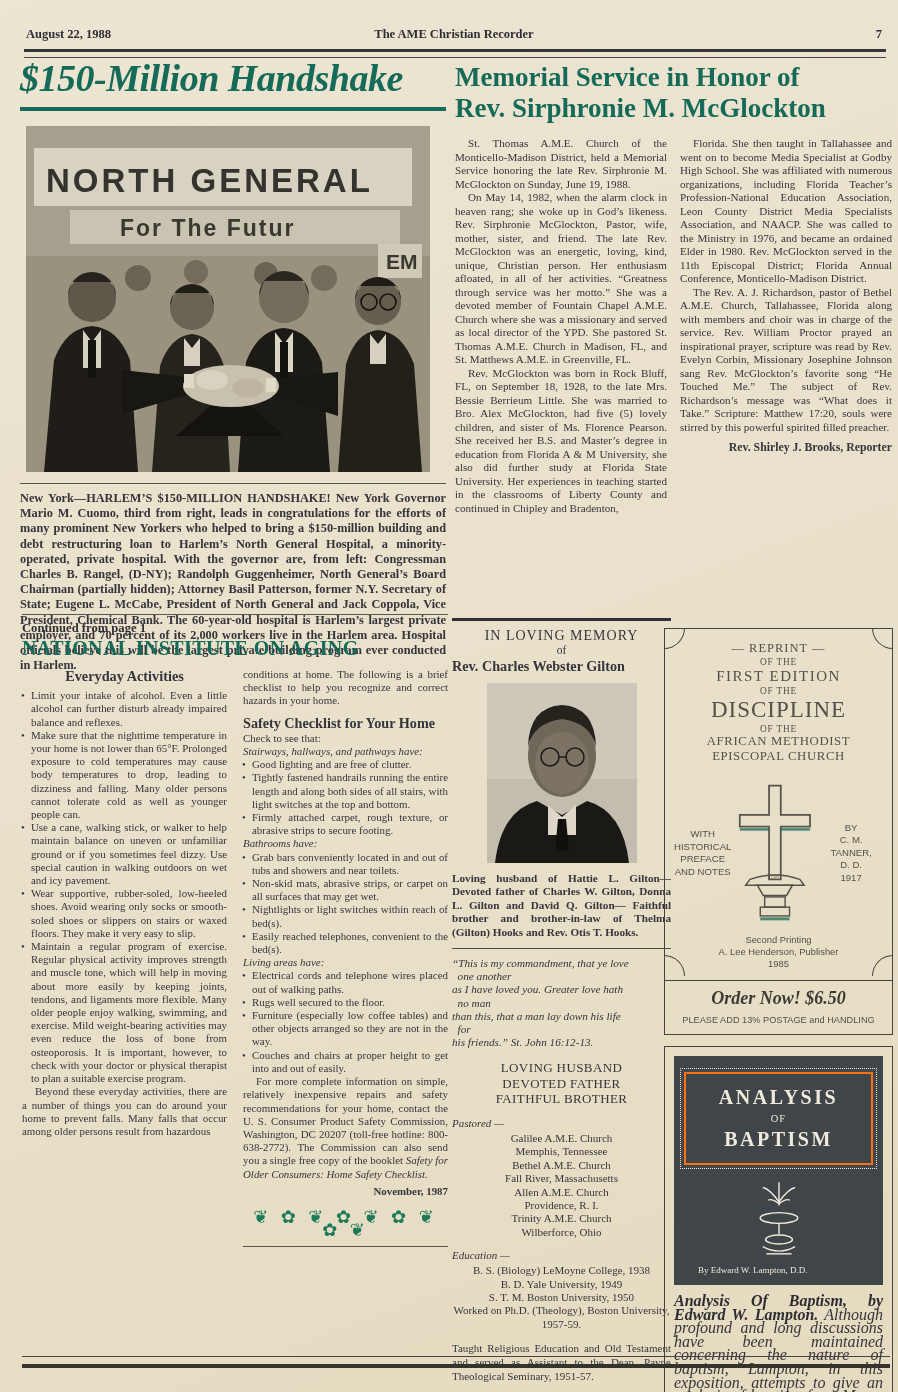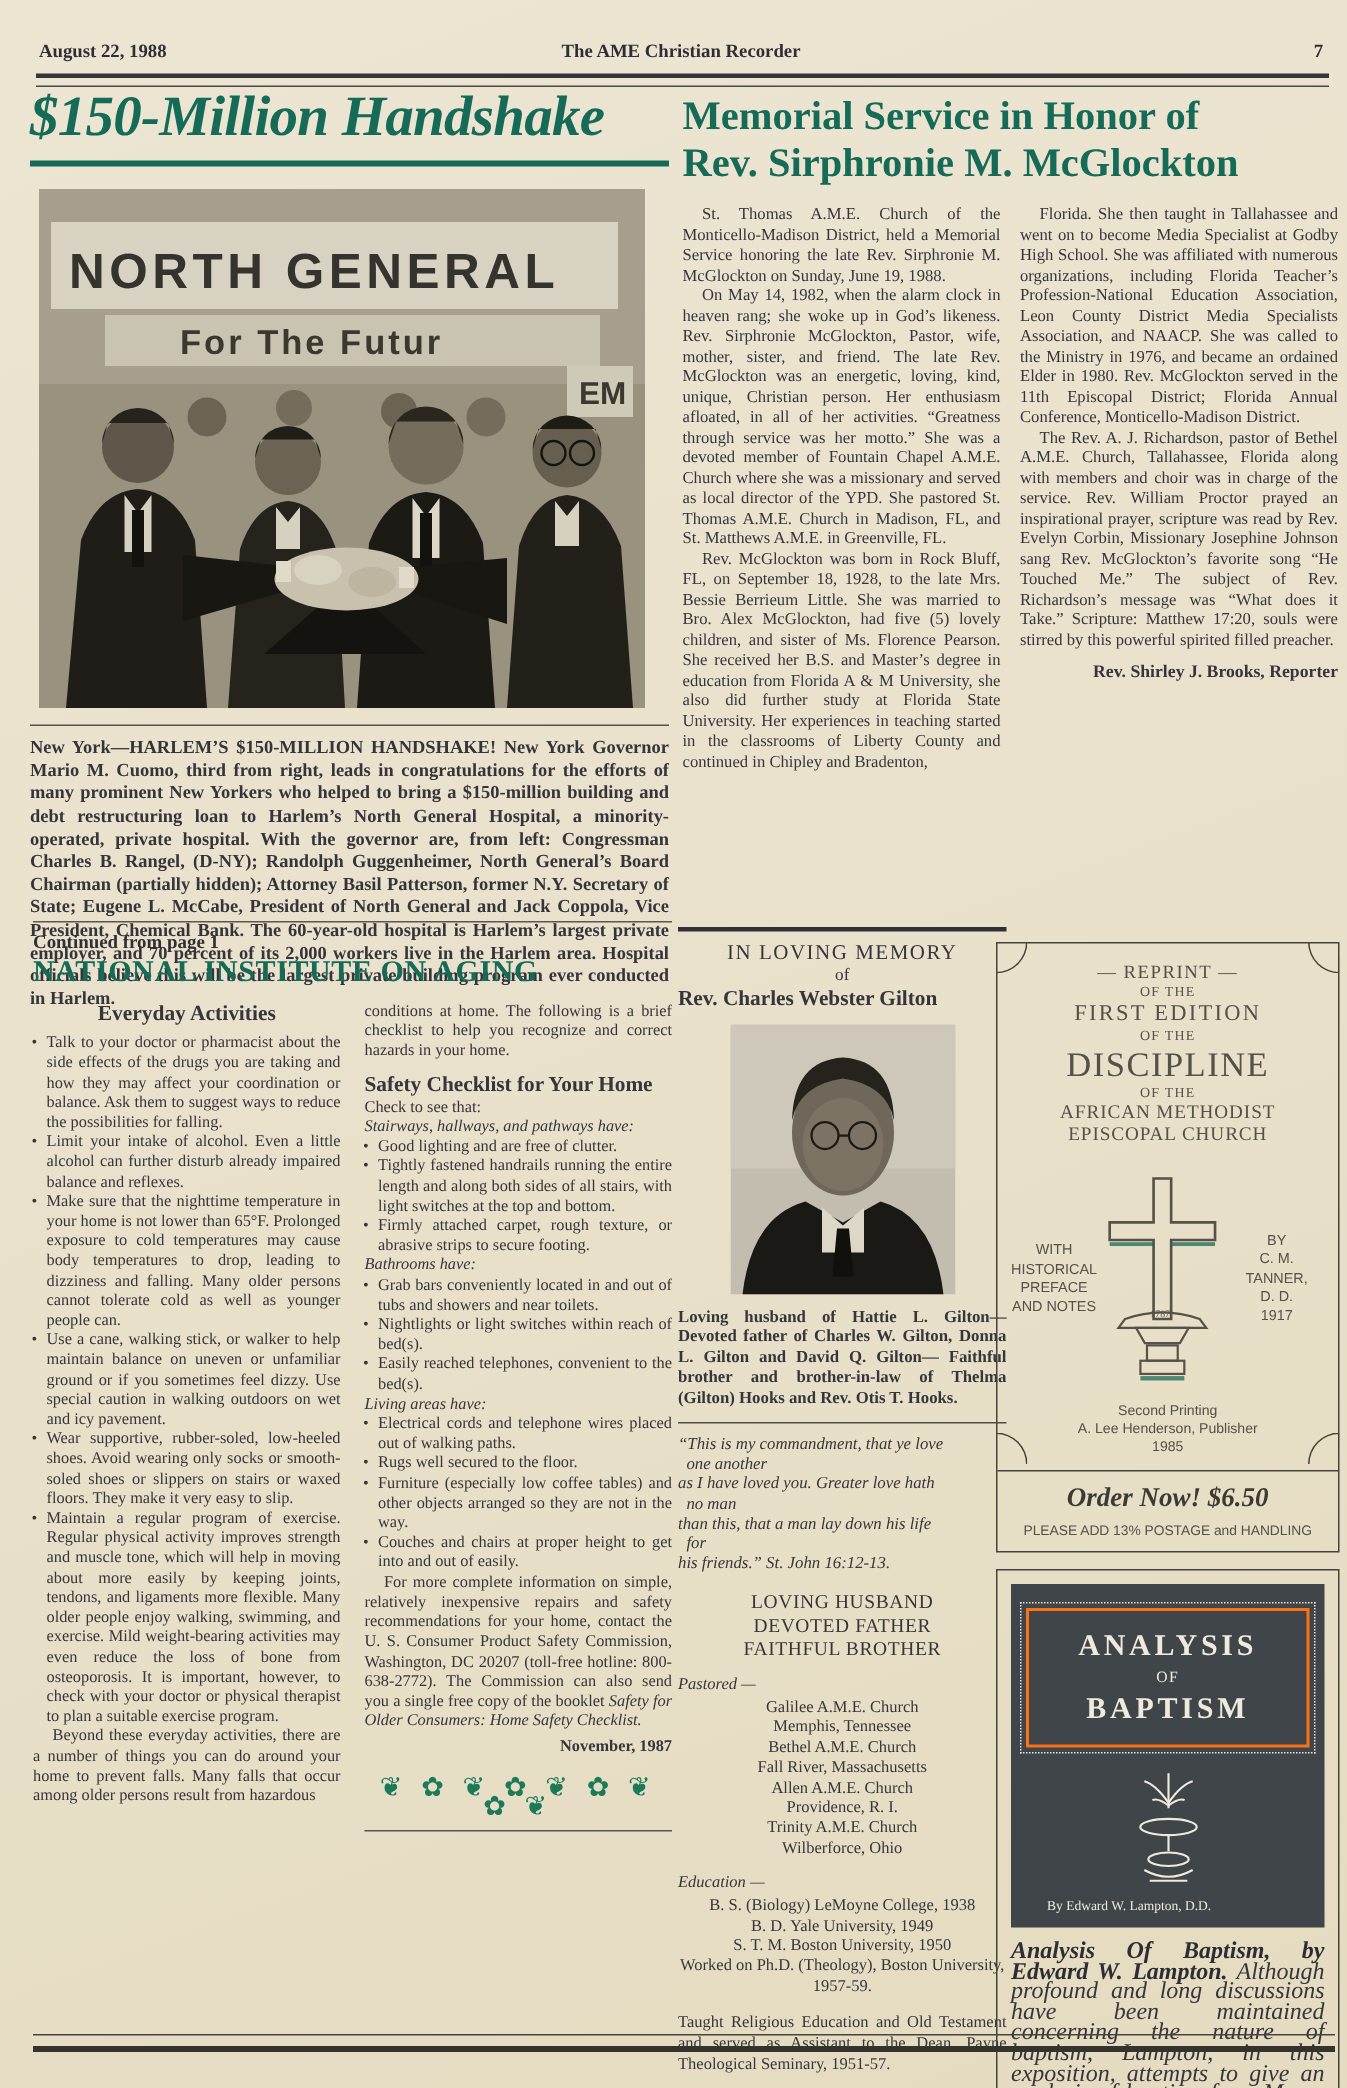--- a/index.html
+++ b/index.html
@@ -178,21 +178,20 @@
   </div>
 
   <div class="aging">
     <div class="cont">Continued from page 1</div>
     <div class="nia-title">NATIONAL INSTITUTE ON AGING</div>
     <div class="acols">
       <div class="acol">
         <div class="acol-h">Everyday Activities</div>
         <div>
 
-            <p class="bullet"><span class="em"></span><span>Talk to your doctor or pharmacist about the side effects of the drugs you are taking and how they may affect your coordination or balance. Ask them to suggest ways to reduce the possibilities for falling.</span></p>
             <p class="bullet"><span class="em"></span><span>Limit your intake of alcohol. Even a little alcohol can further disturb already impaired balance and reflexes.</span></p>
             <p class="bullet"><span class="em"></span><span>Make sure that the nighttime temperature in your home is not lower than 65°F. Prolonged exposure to cold temperatures may cause body temperatures to drop, leading to dizziness and falling. Many older persons cannot tolerate cold as well as younger people can.</span></p>
             <p class="bullet"><span class="em"></span><span>Use a cane, walking stick, or walker to help maintain balance on uneven or unfamiliar ground or if you sometimes feel dizzy. Use special caution in walking outdoors on wet and icy pavement.</span></p>
             <p class="bullet"><span class="em"></span><span>Wear supportive, rubber-soled, low-heeled shoes. Avoid wearing only socks or smooth-soled shoes or slippers on stairs or waxed floors. They make it very easy to slip.</span></p>
             <p class="bullet"><span class="em"></span><span>Maintain a regular program of exercise. Regular physical activity improves strength and muscle tone, which will help in moving about more easily by keeping joints, tendons, and ligaments more flexible. Many older people enjoy walking, swimming, and exercise. Mild weight-bearing activities may even reduce the loss of bone from osteoporosis. It is important, however, to check with your doctor or physical therapist to plan a suitable exercise program.</span></p>
           </div>
         <p class="plain-p">Beyond these everyday activities, there are a number of things you can do around your home to prevent falls. Many falls that occur among older persons result from hazardous</p>
       </div>
       <div class="acol">
         <p class="plain-p" style="text-indent:0;">conditions at home. The following is a brief checklist to help you recognize and correct hazards in your home.</p>
@@ -202,20 +201,21 @@
         <div>
 
         <p class="bullet"><span class="em"></span><span>Good lighting and are free of clutter.</span></p>
             <p class="bullet"><span class="em"></span><span>Tightly fastened handrails running the entire length and along both sides of all stairs, with light switches at the top and bottom.</span></p>
             <p class="bullet"><span class="em"></span><span>Firmly attached carpet, rough texture, or abrasive strips to secure footing.</span></p>
           </div>
         <div class="ital">Bathrooms have:</div>
         <div>
 
         <p class="bullet"><span class="em"></span><span>Grab bars conveniently located in and out of tubs and showers and near toilets.</span></p>
+            <p class="bullet"><span class="em"></span><span>Non-skid mats, abrasive strips, or carpet on all surfaces that may get wet.</span></p>
             <p class="bullet"><span class="em"></span><span>Nightlights or light switches within reach of bed(s).</span></p>
             <p class="bullet"><span class="em"></span><span>Easily reached telephones, convenient to the bed(s).</span></p>
           </div>
         <div class="ital">Living areas have:</div>
         <div>
 
         <p class="bullet"><span class="em"></span><span>Electrical cords and telephone wires placed out of walking paths.</span></p>
             <p class="bullet"><span class="em"></span><span>Rugs well secured to the floor.</span></p>
             <p class="bullet"><span class="em"></span><span>Furniture (especially low coffee tables) and other objects arranged so they are not in the way.</span></p>
             <p class="bullet"><span class="em"></span><span>Couches and chairs at proper height to get into and out of easily.</span></p>

